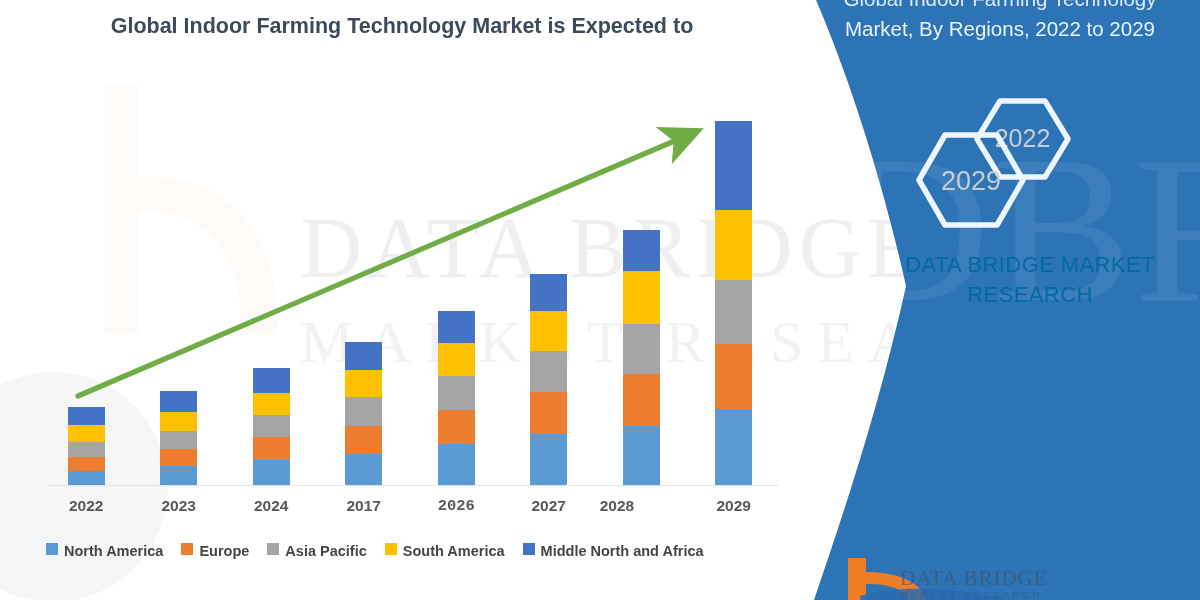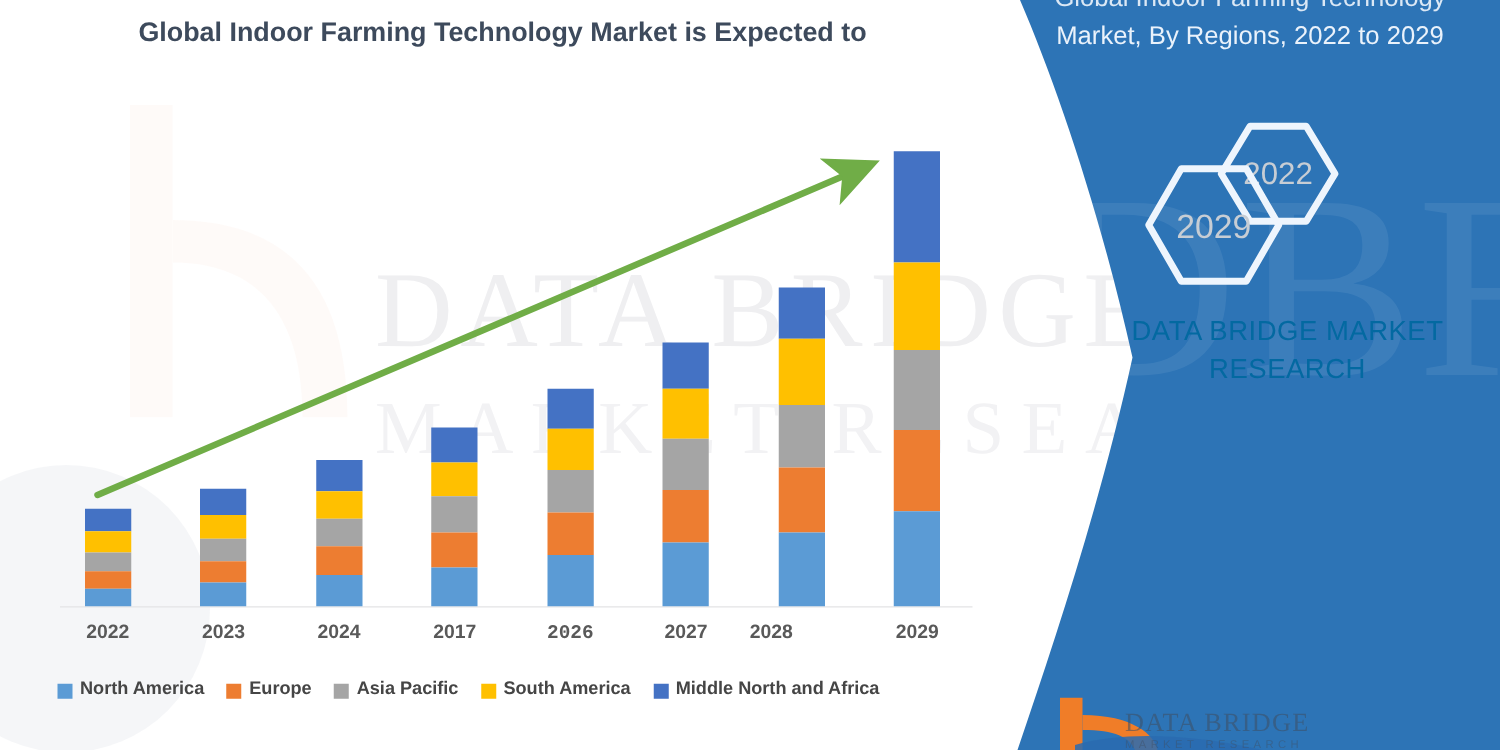--- a/index.html
+++ b/index.html
@@ -74,21 +74,21 @@
   .xlabels{position:absolute;left:40px;top:497px;width:740px;height:28px;}
   .xlab{
     position:absolute;width:70px;text-align:center;color:#595959;
     font-size:15.5px;font-weight:700;
   }
 
   .legend{
     position:absolute;left:46px;top:538px;width:740px;height:26px;
     display:flex;align-items:center;justify-content:flex-start;gap:18px;
   }
-  .lg{display:flex;align-items:flex-end;gap:6px;}
+  .lg{display:flex;align-items:flex-start;gap:6px;}
   .lg-sw{width:12px;height:12px;display:inline-block;}
   .lg-tx{font-size:14.5px;font-weight:700;color:#454545;white-space:nowrap;}
   .arrow{position:absolute;left:0;top:0;width:810px;height:600px;pointer-events:none;}
 </style>
 </head>
 <body>
 
 <div id="root">
 
   <div class="wm-circle"></div>

